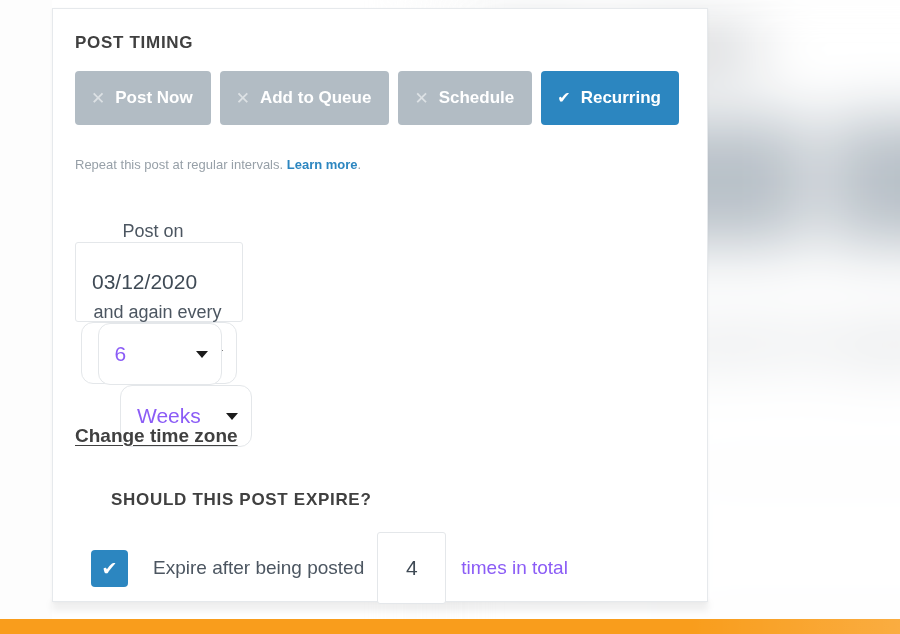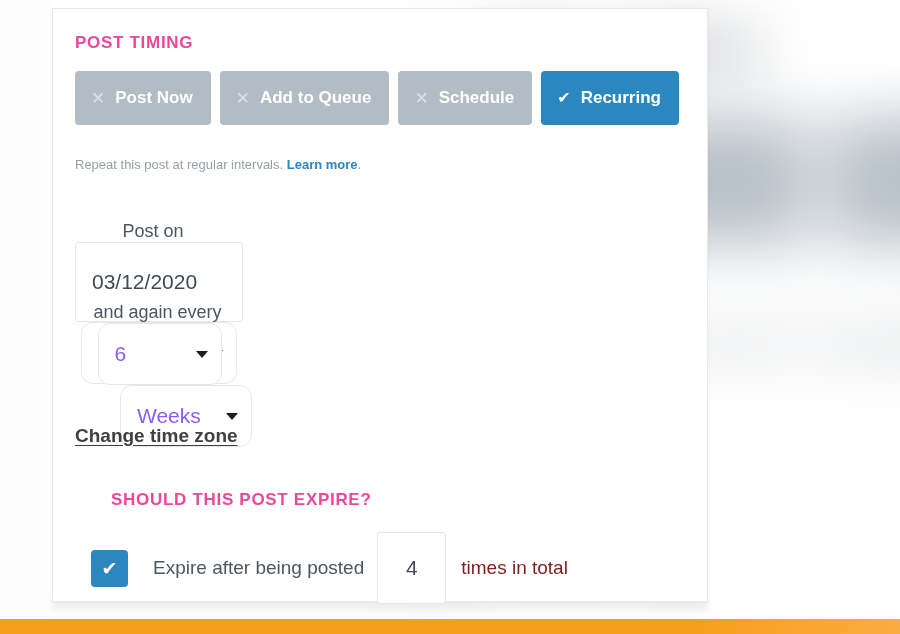--- a/index.html
+++ b/index.html
@@ -89,21 +89,21 @@
     top: 602px;
     width: 656px;
     height: 12px;
     background: linear-gradient(180deg, rgba(0,0,0,0.10) 0%, rgba(0,0,0,0) 100%);
     z-index: 4;
     filter: blur(3px);
   }
 
   .section-heading {
     position: absolute;
-    color: #ec4899;
+    color: #404040;
     font-size: 17px;
     font-weight: 700;
     letter-spacing: 0.7px;
   }
   #post-timing-heading { left: 22px; top: 24px; }
   #expire-heading      { left: 22px; top: 481px; margin-left: 36px; }
 
   
   #timing-modes {
     position: absolute;
@@ -257,21 +257,21 @@
     box-sizing: border-box;
     display: flex;
     align-items: center;
     justify-content: center;
     font-size: 21px;
     color: #3f4a55;
     cursor: text;
   }
   #expire-suffix {
     font-size: 19px;
-    color: #7f1d1d;
+    color: #8b5cf6;
     margin-left: 15px;
     white-space: nowrap;
   }
 </style>
 </head>
 <body>
 
 <div id="backdrop">
   <div class="bgcard">
     <div class="bg-h" style="left:22px;  top:24px;  font-size:17px;">POST TIMING</div>

